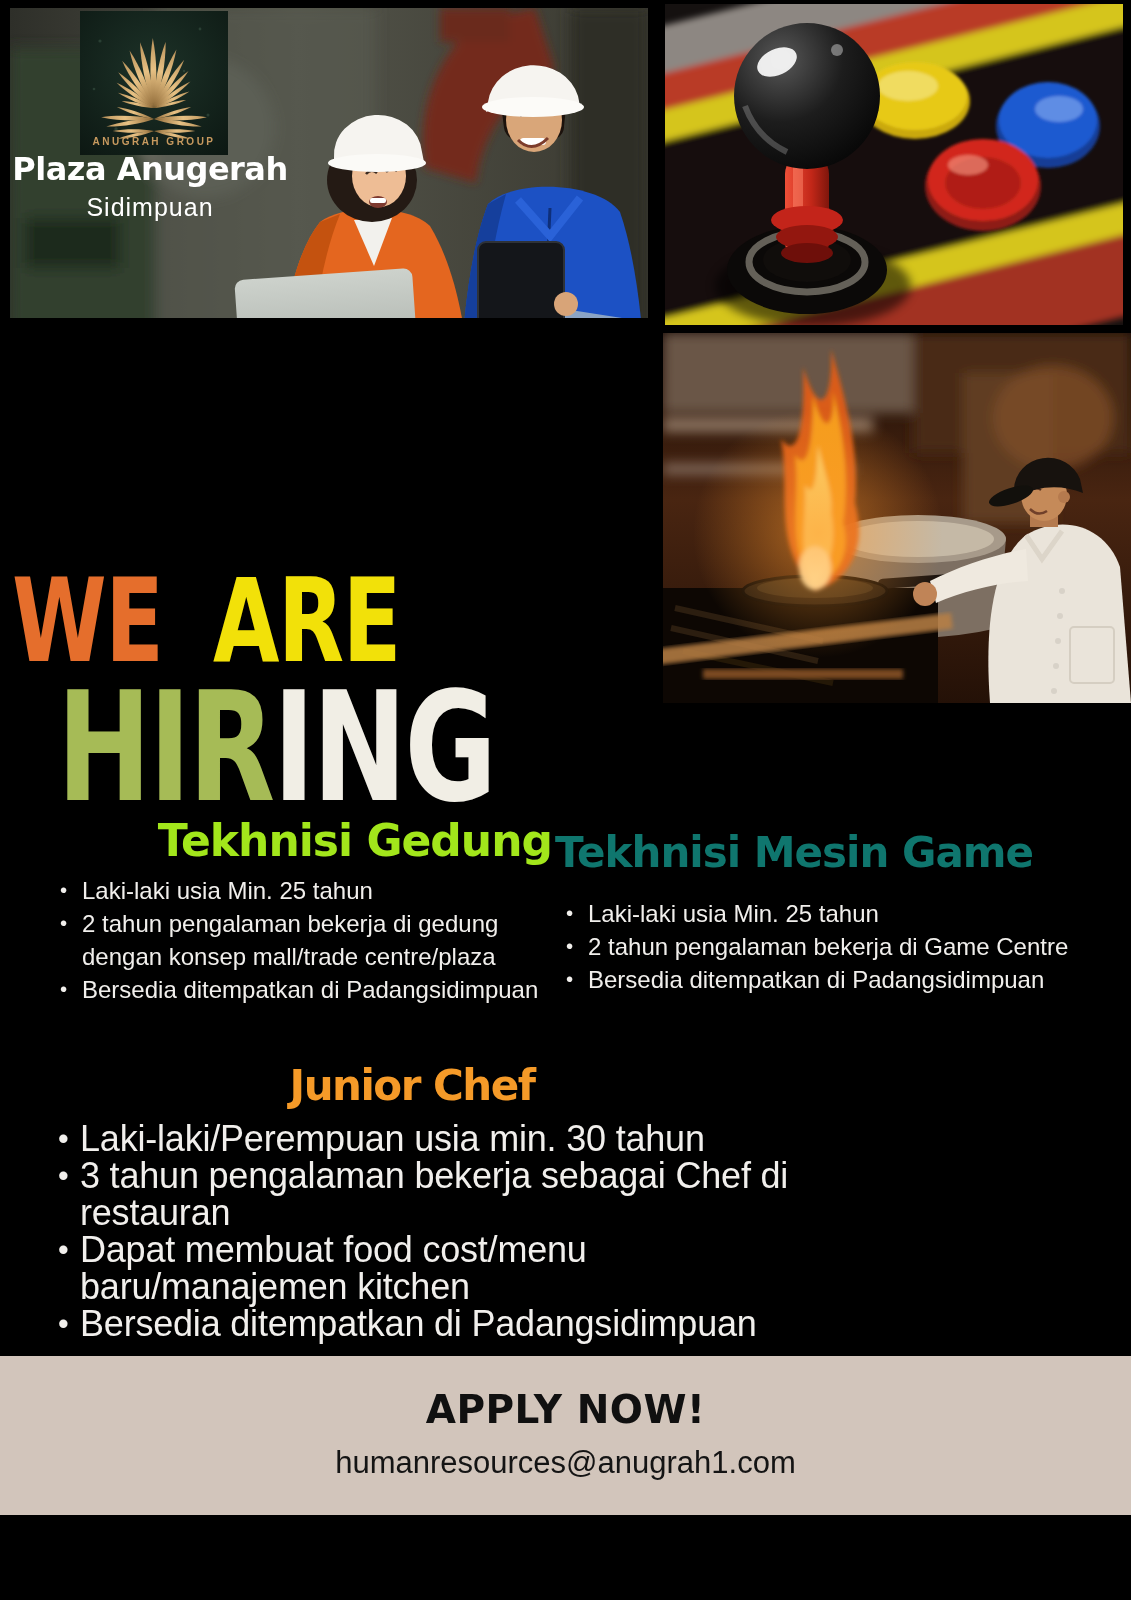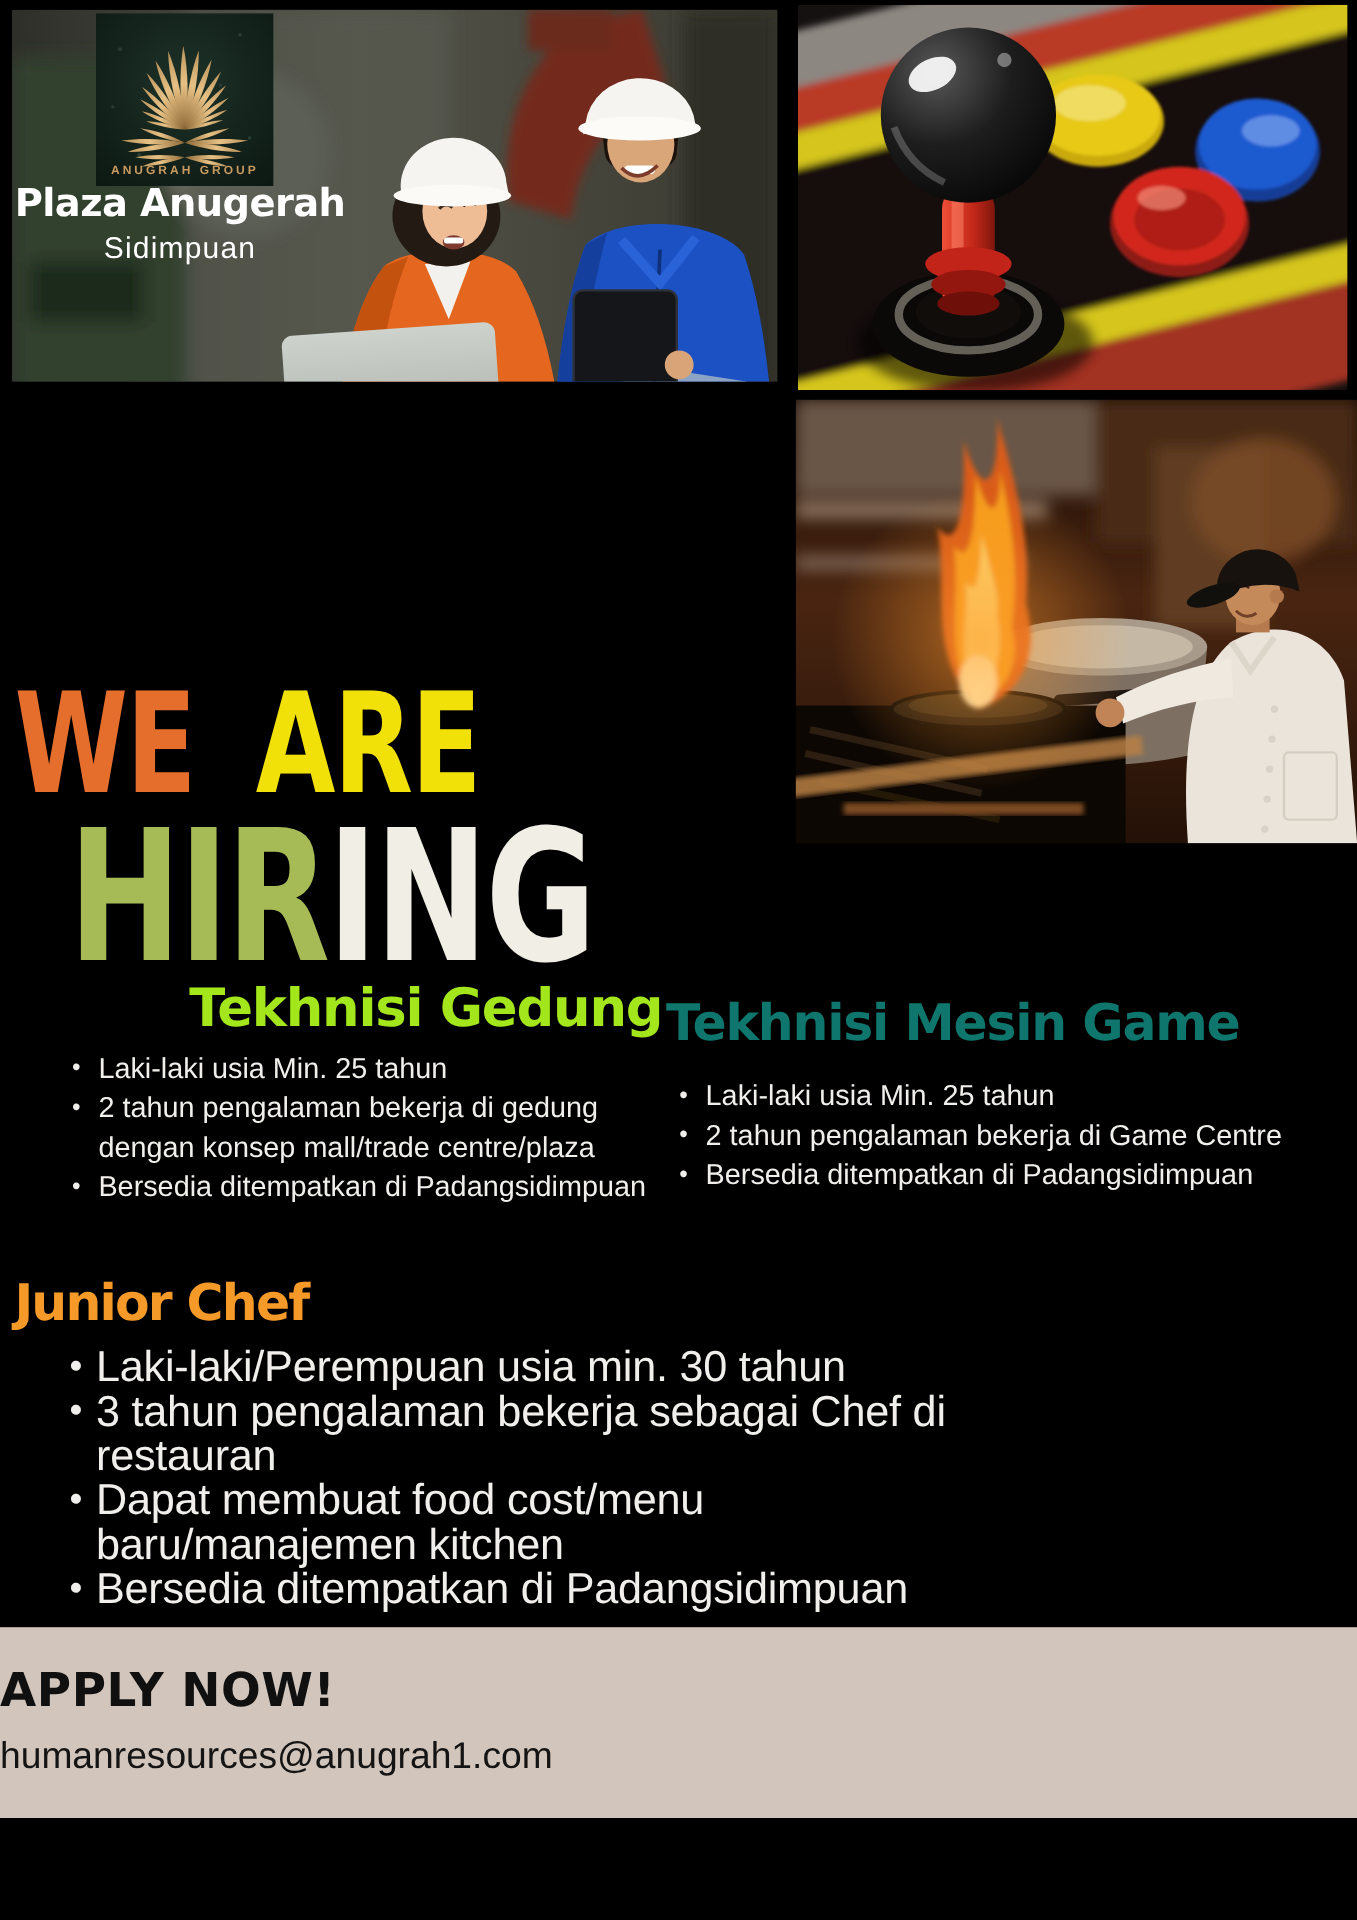--- a/index.html
+++ b/index.html
@@ -24,31 +24,31 @@
 
   
   .job{position:absolute;}
   .job h2{margin:0;font-family:"DejaVu Sans","Liberation Sans",sans-serif;font-weight:bold;
           letter-spacing:-1px;line-height:1.05;}
   .job-0{left:12px;top:818px;width:540px;}
   .job-1{left:555px;top:831px;width:566px;}
   .job-2{left:12px;top:1064px;width:800px;}
   .job-0 h2{font-size:44px;}
   .job-1 h2{font-size:42px;}
-  .job-2 h2{font-size:42px;letter-spacing:-1.5px;}
+  .job-2 h2{font-size:42px;letter-spacing:-1.5px;text-align:center;}
   .job ul{list-style:none;margin:10px 0 0 0;color:#f1efec;}
   .job-0 ul{padding:0 0 0 70px;font-size:24px;line-height:33px;}
   .job-1 ul{padding:0 0 0 33px;margin-top:22px;font-size:24px;line-height:33px;}
   .job-2 ul{padding:0 0 0 68px;margin-top:12px;font-size:36px;line-height:37px;letter-spacing:-.2px;}
   .job li{position:relative;}
   .job li::before{content:"\2022";position:absolute;left:-22px;font-size:.85em;}
   .job-0 li, .job-1 li{margin-bottom:0;}
 
   
-  .footer{position:absolute;left:0;top:1356px;width:1131px;height:159px;text-align:left;}
+  .footer{position:absolute;left:0;top:1356px;width:1131px;height:159px;text-align:center;}
   .footer-cta{padding-top:31px;font-family:"DejaVu Sans","Liberation Sans",sans-serif;
               font-weight:bold;font-size:39px;color:#101010;letter-spacing:.5px;}
   .footer-email{margin-top:13px;font-size:31px;color:#141414;}
 </style>
 </head>
 <body>
 
 <div class="poster">
 
   <div class="photo" style="left:10px;top:8px;width:638px;height:310px;">

